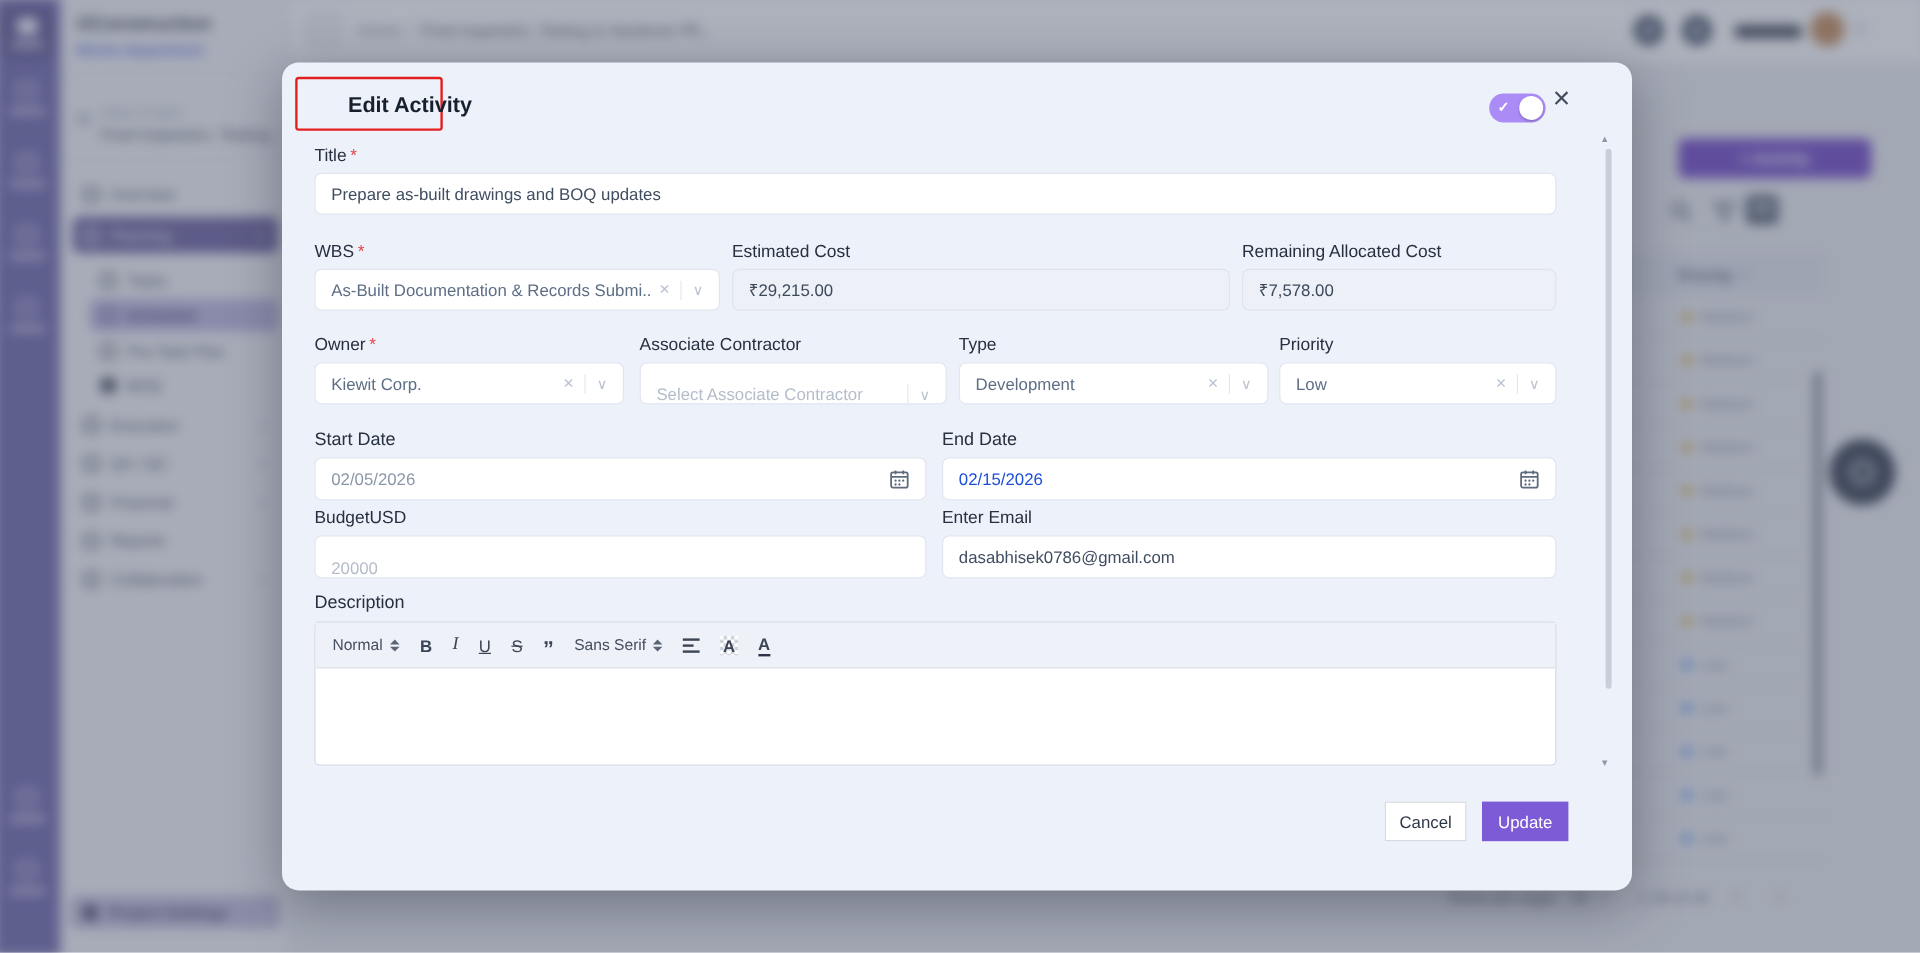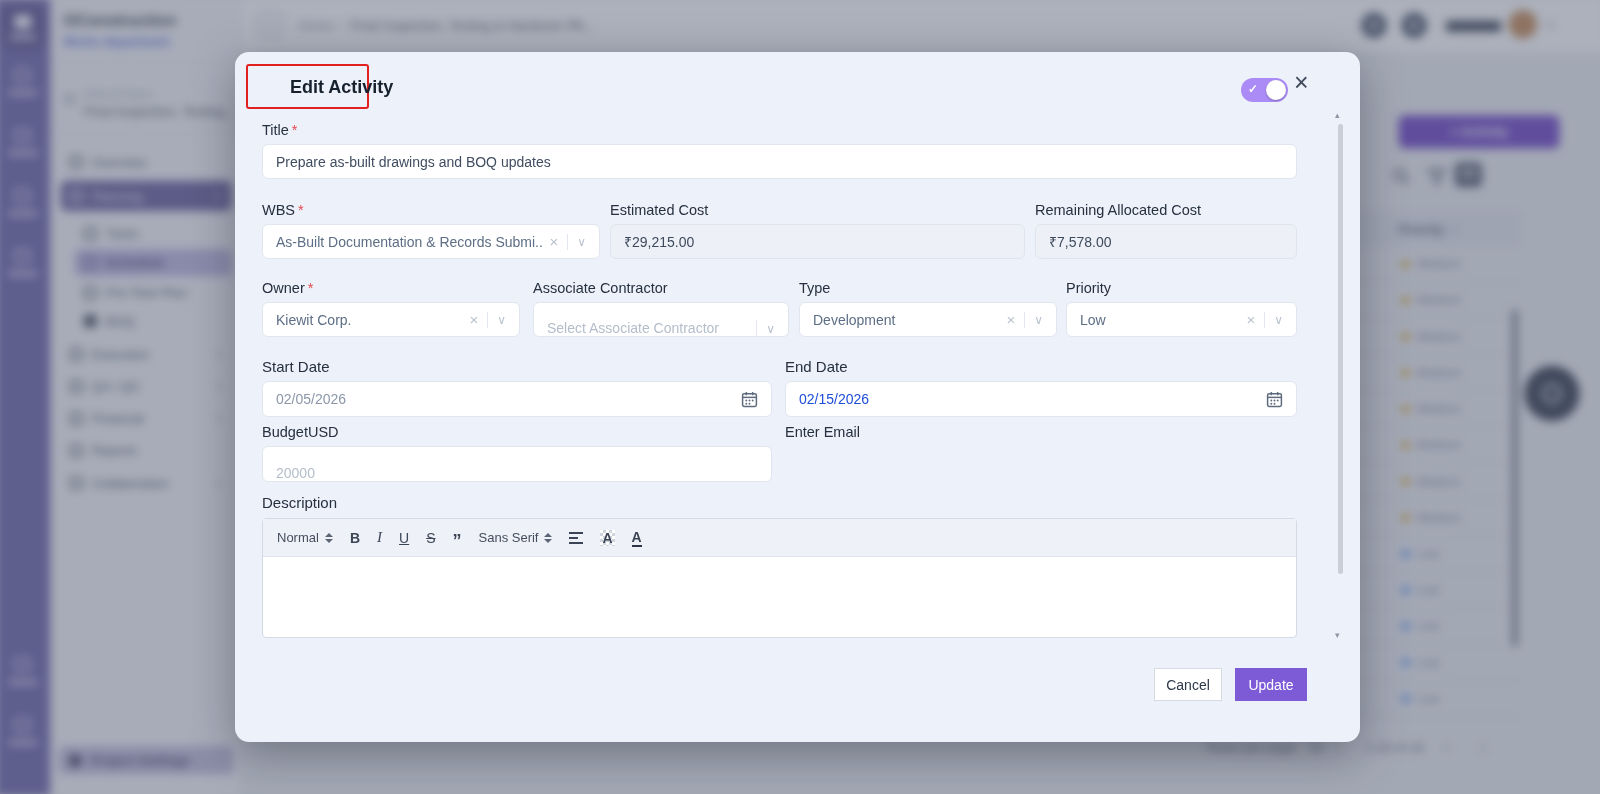--- a/index.html
+++ b/index.html
@@ -409,20 +409,23 @@
           <circle cx="5" cy="12" r="0.9" fill="#5f6b7d"></circle>
           <circle cx="8" cy="12" r="0.9" fill="#5f6b7d"></circle>
         </svg>
     </div>
 
     <div class="lbl" style="left:27px;top:372px"><span>BudgetUSD</span></div>
     <div class="fld ph" style="left:27px;top:394px;width:510px;height:36px">
         <span class="val">20000</span>
       </div>
     <div class="lbl" style="left:550px;top:372px"><span>Enter Email</span></div>
+    <div class="fld dark" style="left:550px;top:394px;width:512px;height:36px">
+        <span class="val">dasabhisek0786@gmail.com</span>
+      </div>
 
     <div class="lbl" style="left:27px;top:442px;font-size:15px"><span>Description</span></div>
     <div class="editor">
       <div class="ed-bar">
         <span class="ed-fmt">
             <span>Normal</span>
             <span class="ud">
               <i class="up"></i>
               <i class="dn"></i>
             </span>

